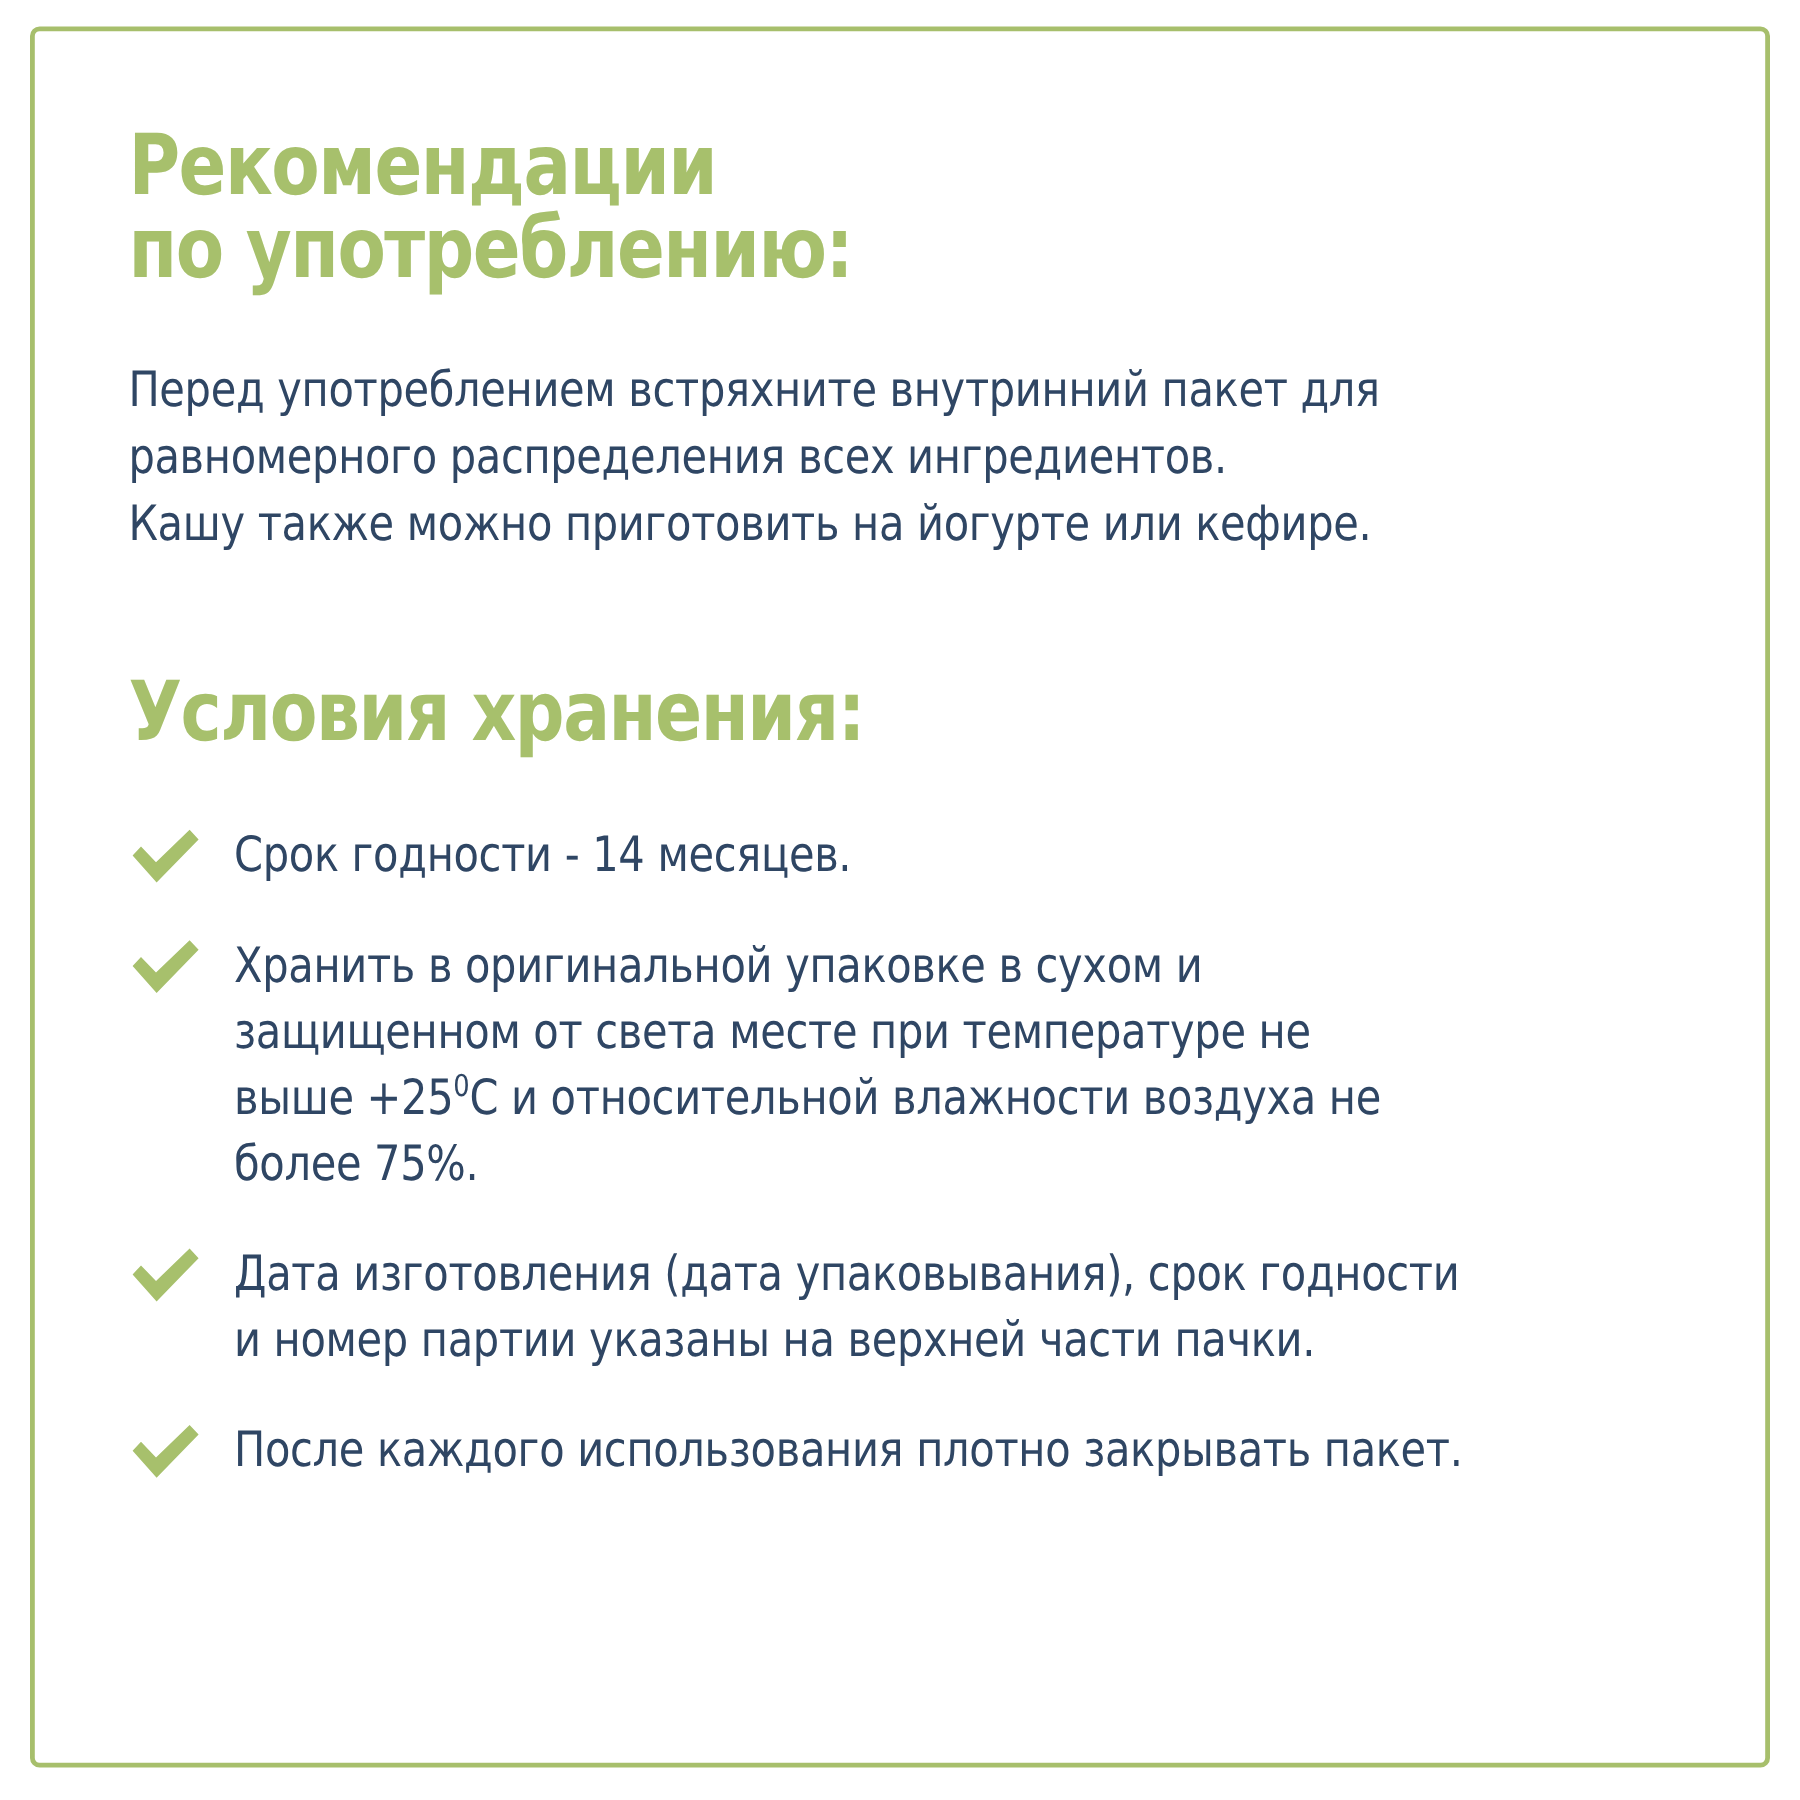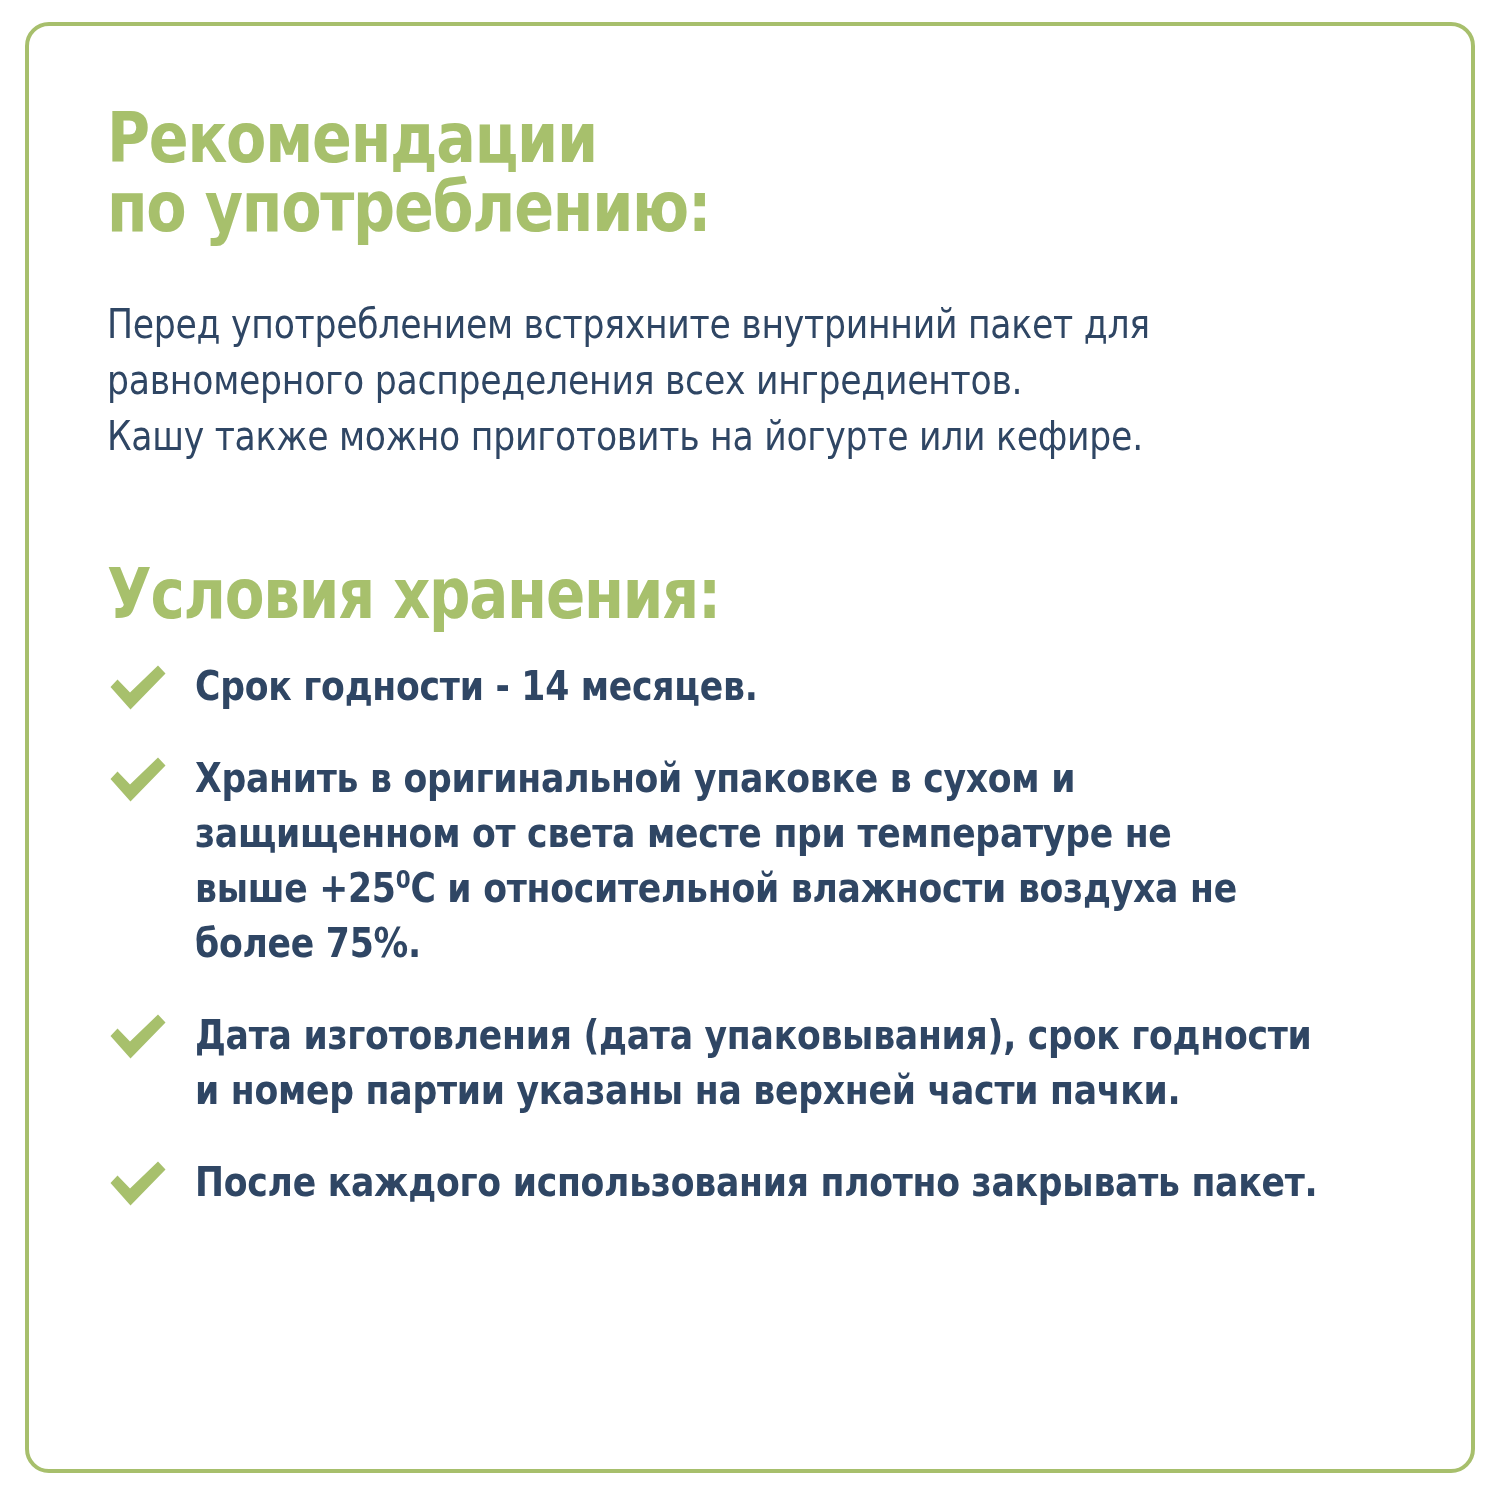--- a/index.html
+++ b/index.html
@@ -15,21 +15,21 @@
   }
 
   #panel {
     position: absolute;
     left: 25px;
     top: 22px;
     width: 1450px;
     height: 1451px;
     box-sizing: border-box;
     border: 4px solid #a7bf6c;
-    border-radius: 24px;
+    border-radius: 8px;
     background: #ffffff;
   }
 
   .content {
     position: absolute;
     left: 78px;
     top: 38px;
     right: 30px;
   }
 
@@ -74,26 +74,25 @@
     position: absolute;
     left: 0;
     top: 232px;
     width: 1560px;
   }
 
   
   #storage-list {
     position: absolute;
     left: 0;
-    top: 595px;
+    top: 621px;
     width: 1380px;
     list-style: none;
     margin: 0;
     padding: 0;
-    font-weight: bold;
   }
   .list-item {
     position: relative;
     display: block;
     padding-left: 88px;
     margin-bottom: 37px;
   }
   .list-item:last-child { margin-bottom: 0; }
 
   .check-icon {

